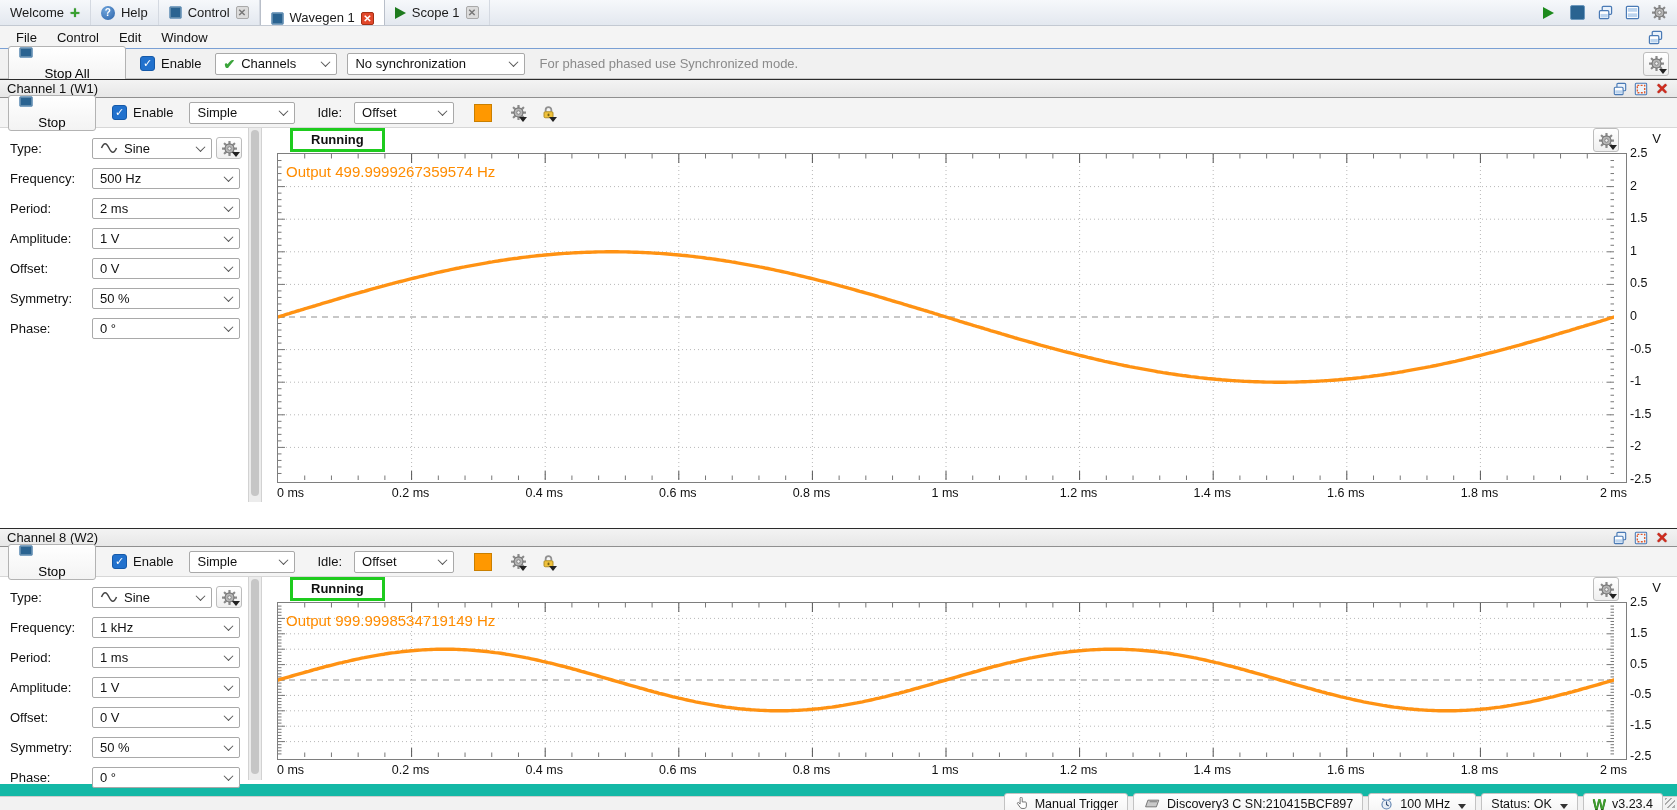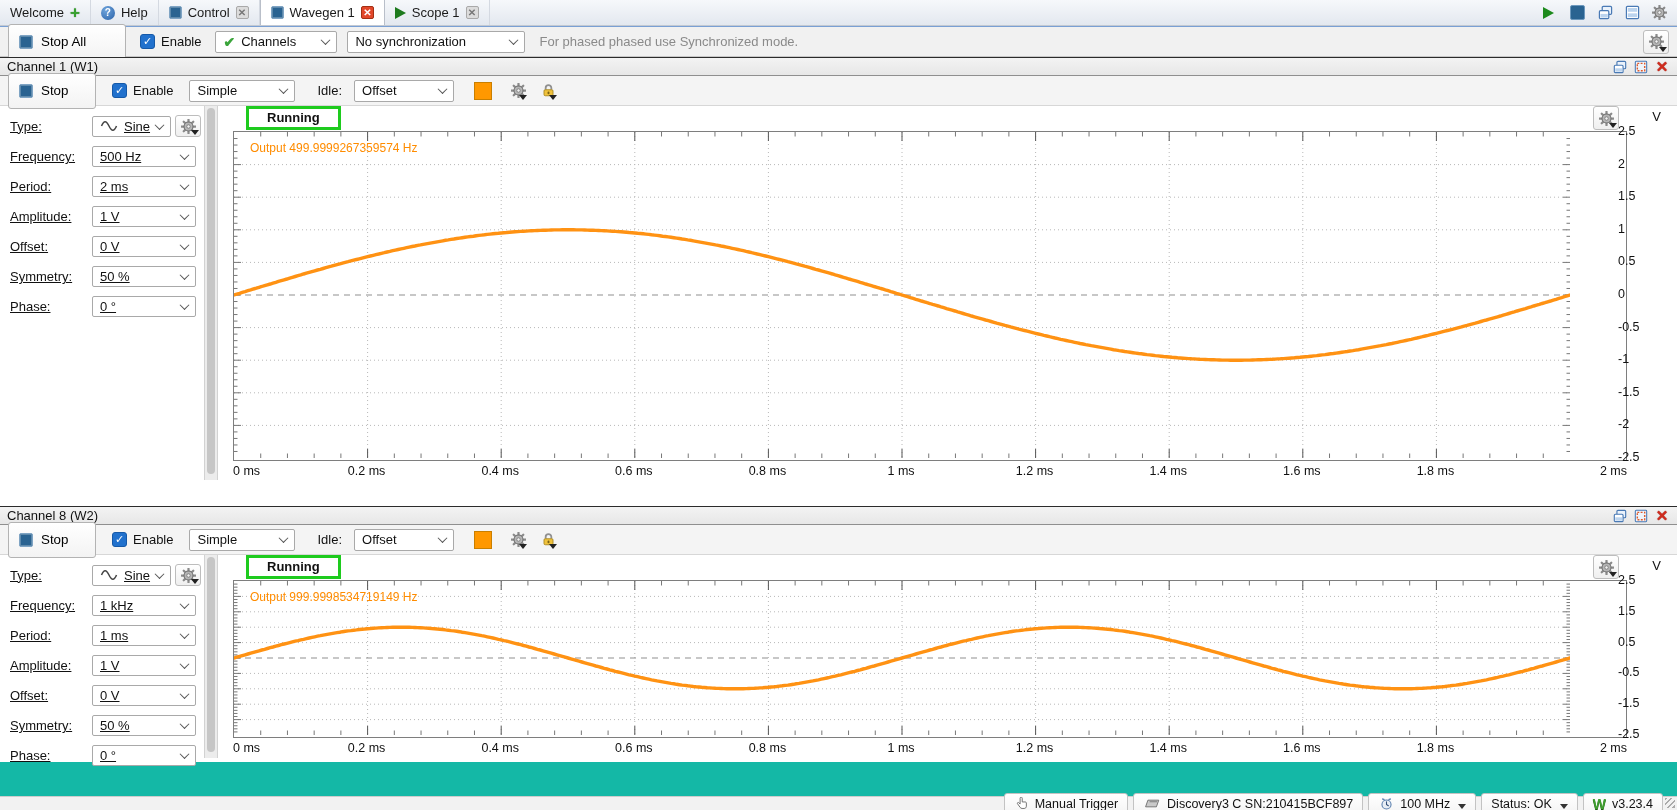--- a/index.html
+++ b/index.html
@@ -3,40 +3,40 @@
 <meta charset="utf-8">
 <style>
   * { margin:0; padding:0; box-sizing:border-box; }
   html,body { background:#d8d8d8; }
   body { font-family:"Liberation Sans", sans-serif; font-size:13px; color:#111; }
   .app { width:1677px; height:810px; background:#14b8a6; display:flex; flex-direction:column; overflow:hidden; position:relative; }
 
   
   .tabbar { height:26px; background:linear-gradient(#f6f8fb,#e3e8ef); border-bottom:1px solid #c3c9d2; display:flex; align-items:stretch; flex:0 0 auto; }
   .tab { display:flex; align-items:center; justify-content:center; gap:6px; padding:0 10px; border-right:1px solid #d4d9e1; color:#1a1a1a; cursor:default; }
-  .tab.active { background:#fff; border-right:1px solid #b9bfc9; border-left:1px solid #b9bfc9; }
+  .tab.active { background:#fff; border-right:1px solid #b9bfc9; border-left:1px solid #b9bfc9;align-items:flex-end; }
   .tab .t-label { white-space:nowrap; }
   .sq-icon { width:13px; height:13px; background:#2a6391; border:1px solid #7fa4c4; border-radius:2px; box-shadow:inset 0 0 0 1px rgba(255,255,255,.25); }
   .close-box { width:13px; height:13px; border-radius:2px; background:#dcdcdc; border:1px solid #a9a9a9; color:#777; font-size:10px; line-height:10px; display:flex; align-items:center; justify-content:center; font-weight:bold; }
   .close-box.red { background:#e2472a; border-color:#a33014; color:#fff; }
   .plus-ic { color:#39a231; font-weight:800; font-size:17px; line-height:13px; text-shadow:0 0 1px #1d6b17; }
   .help-ic { width:14px; height:14px; border-radius:50%; background:radial-gradient(circle at 35% 30%, #6ea4dc, #2a62a8); color:#fff; font-size:10px; font-weight:bold; display:flex; align-items:center; justify-content:center; }
   .play-tri { width:0; height:0; border-left:11px solid #1d7a1d; border-top:6.5px solid transparent; border-bottom:6.5px solid transparent; }
   .tabbar-right { margin-left:auto; display:flex; align-items:center; gap:7px; padding:0 8px; }
   .tool-ic { width:22px; height:20px; display:flex; align-items:center; justify-content:center; border-radius:3px; }
   .stop-sq-big { width:15px; height:15px; background:#2a6391; border:1px solid #6d98bd; border-radius:2px; }
 
   
   .menubar { height:22px; background:#f4f4f4; display:flex; align-items:center; padding:0 6px; flex:0 0 auto; }
   .menu-item { padding:0 10px; }
   .menubar-right { margin-left:auto; padding-right:6px; display:flex; }
 
   
   .toolbar { height:31px; background:#f1f1f1; border-top:1px solid #7aa0d4; border-bottom:1px solid #c7c7c7; display:flex; align-items:center; padding:0 8px; gap:14px; flex:0 0 auto; }
-  .btn { background:linear-gradient(#ffffff,#f3f3f3); border:1px solid #b3b3b3; border-radius:3px; height:36px; display:inline-flex; align-items:center; gap:8px; padding:0 10px; }
+  .btn { background:linear-gradient(#ffffff,#f3f3f3); border:1px solid #b3b3b3; border-radius:3px; height:36px; display:inline-flex; gap:8px; padding:0 10px;flex-direction:column; }
   .btn .sq-icon { width:14px; height:14px; }
   .cb-wrap { display:inline-flex; align-items:center; gap:6px; }
   .cb { width:15px; height:15px; background:#2171cd; border:1px solid #1559a8; border-radius:3px; color:#fff; font-size:11px; line-height:13px; display:flex; align-items:center; justify-content:center; }
   .combo { background:#fff; border:1px solid #a9a9a9; border-radius:2px; height:22px; display:inline-flex; align-items:center; gap:6px; padding:0 7px; position:relative; }
   .chev { width:7px; height:7px; border-right:1.5px solid #555; border-bottom:1.5px solid #555; transform:rotate(45deg) translate(-1px,-1px); margin-left:auto; flex:0 0 auto; }
   .green-check { color:#3ba53b; font-weight:bold; font-size:14px; line-height:14px; }
   .hint { color:#8a8a8a; }
   .toolbar-right { margin-left:auto; display:flex; align-items:center; }
   .icon-btn { width:26px; height:24px; background:linear-gradient(#ffffff,#efefef); border:1px solid #bdbdbd; border-radius:3px; display:inline-flex; align-items:center; justify-content:center; position:relative; }
   .icon-btn svg, .plain-ic svg { width:15px; height:15px; display:block; }
@@ -49,40 +49,40 @@
   .hdr-ic { width:16px; height:15px; display:flex; align-items:center; justify-content:center; }
   .hdr-ic svg { width:14px; height:14px; display:block; }
   .x-close { color:#d02b1d; font-weight:800; font-size:15px; line-height:14px; text-shadow:0 0 1px #8c1208; }
   .ch-controls { height:30px; background:#f4f4f4; border-bottom:1px solid #d7d7d7; display:flex; align-items:center; padding:0 8px; gap:16px; flex:0 0 auto; }
   .ch-controls .btn { width:88px; }
   .ch-controls .combo.mode { width:106px; }
   .ch-controls .combo.idle { width:100px; }
   .swatch { width:18px; height:18px; background:#ff9800; border:1px solid #c97f00; }
 
   .ch-body { display:flex; align-items:stretch; background:#fff; }
-  .left-panel { width:204px; flex:0 0 auto; padding-top:9px;text-decoration:underline; }
+  .left-panel { width:248px; flex:0 0 auto; padding-top:9px; }
   .lp-row { display:flex; align-items:center; margin:0 0 9px 0; }
   .lp-label { width:92px; padding-left:10px; flex:0 0 auto; }
   .lp-row .combo { flex:1; margin-right:8px; height:21px; }
   .lp-row .combo.with-gear { margin-right:4px; }
   .lp-row .mini-gear { width:26px; height:22px; margin-right:6px; flex:0 0 auto; }
   .sine-glyph svg { width:18px; height:12px; display:block; }
 
   .vsplit { width:14px; flex:0 0 auto; background:#ececec; border-left:1px solid #d2d2d2; border-right:1px solid #d2d2d2; display:flex; justify-content:center; padding-top:2px; }
   .vsplit .thumb { width:8px; border-radius:4px; background:#c6c6c6; height:calc(100% - 6px); }
 
   .plot-col { flex:1; position:relative; padding-left:15px; }
   .run-badge { position:absolute; top:0; left:28px; z-index:3; background:#fff; border:3px solid #1ecb1e; padding:1px 18px 2px 18px; font-weight:bold; }
   .plot-gear { position:absolute; top:0; right:58px; z-index:3; }
   .v-unit { position:absolute; top:3px; right:16px; z-index:3; font-size:13px; }
   .plot-main { margin-right:50px; }
   .svg-wrap { margin-top:25px; border:1px solid #7e7e7e; position:relative; background:#fff; }
   .svg-wrap svg { display:block; }
-  .output-txt { position:absolute; left:8px; top:9px; color:#ff8c00; font-size:12px; white-space:nowrap; pointer-events:none;margin-left:8px; }
-  .ylabels { position:absolute; top:25px; right:19px; width:42px; z-index:2; }
+  .output-txt { position:absolute; left:8px; top:9px; color:#ff8c00; font-size:15px; white-space:nowrap; pointer-events:none; }
+  .ylabels { position:absolute; top:25px; right:7px; width:42px; z-index:2; }
   .ylabels div { position:absolute; left:2px; font-size:12.5px; transform:translateY(-50%); }
   .xlabels { position:relative; height:20px; }
   .xlabels div { position:absolute; top:3px; font-size:12.5px; white-space:nowrap; }
   .ch1-bottom-gap { height:26px; background:#fff; }
   .ch2-bottom-gap { height:4px; background:#fff; }
 
   
   .statusbar { height:14px; margin-top:auto; background:#f2f2f2; border-top:1px solid #cdcdcd; display:flex; align-items:center; justify-content:flex-end; gap:5px; padding:0 14px 0 8px; flex:0 0 auto; }
   .sb-item { background:linear-gradient(#ffffff,#f4f4f4); border:1px solid #c3c3c3; border-radius:3px; height:22px; display:inline-flex; align-items:center; gap:6px; padding:0 9px; font-size:12.5px; }
   .sb-item svg { width:15px; height:13px; display:block; }
@@ -153,20 +153,35 @@
               <line x1="10" y1="4.5" x2="10" y2="1"></line>
               <line x1="13.9" y1="6.1" x2="16.4" y2="3.6"></line>
             </g>
             <circle cx="10" cy="10" r="6" fill="#b5b5b5" stroke="#6f6f6f" stroke-width="1.4"></circle>
             <circle cx="10" cy="10" r="2.3" fill="#f2f2f2" stroke="#6f6f6f"></circle>
           </svg>
         </span>
     </div>
   </div>
 
+  <div class="menubar">
+    <span class="menu-item">File</span>
+    <span class="menu-item">Control</span>
+    <span class="menu-item">Edit</span>
+    <span class="menu-item">Window</span>
+    <span class="menubar-right">
+        <span class="plain-ic icon-cascade">
+          <svg viewBox="0 0 16 16">
+            <rect x="4.5" y="1.5" width="10" height="8.5" rx="1.2" fill="#eaf2fb" stroke="#4a7ab5" stroke-width="1.3"></rect>
+            <rect x="1.5" y="6" width="10" height="8.5" rx="1.2" fill="#fff" stroke="#4a7ab5" stroke-width="1.3"></rect>
+            <rect x="2.6" y="9.5" width="7.8" height="3.8" fill="#bcd4ee"></rect>
+          </svg>
+        </span>
+      </span>
+  </div>
 
   <div class="toolbar">
     <button class="btn" style="width:118px">
       <span class="sq-icon"></span>
       <span>Stop All</span>
     </button>
     <span class="cb-wrap">
       <span class="cb">✓</span>
       <span>Enable</span>
     </span>

